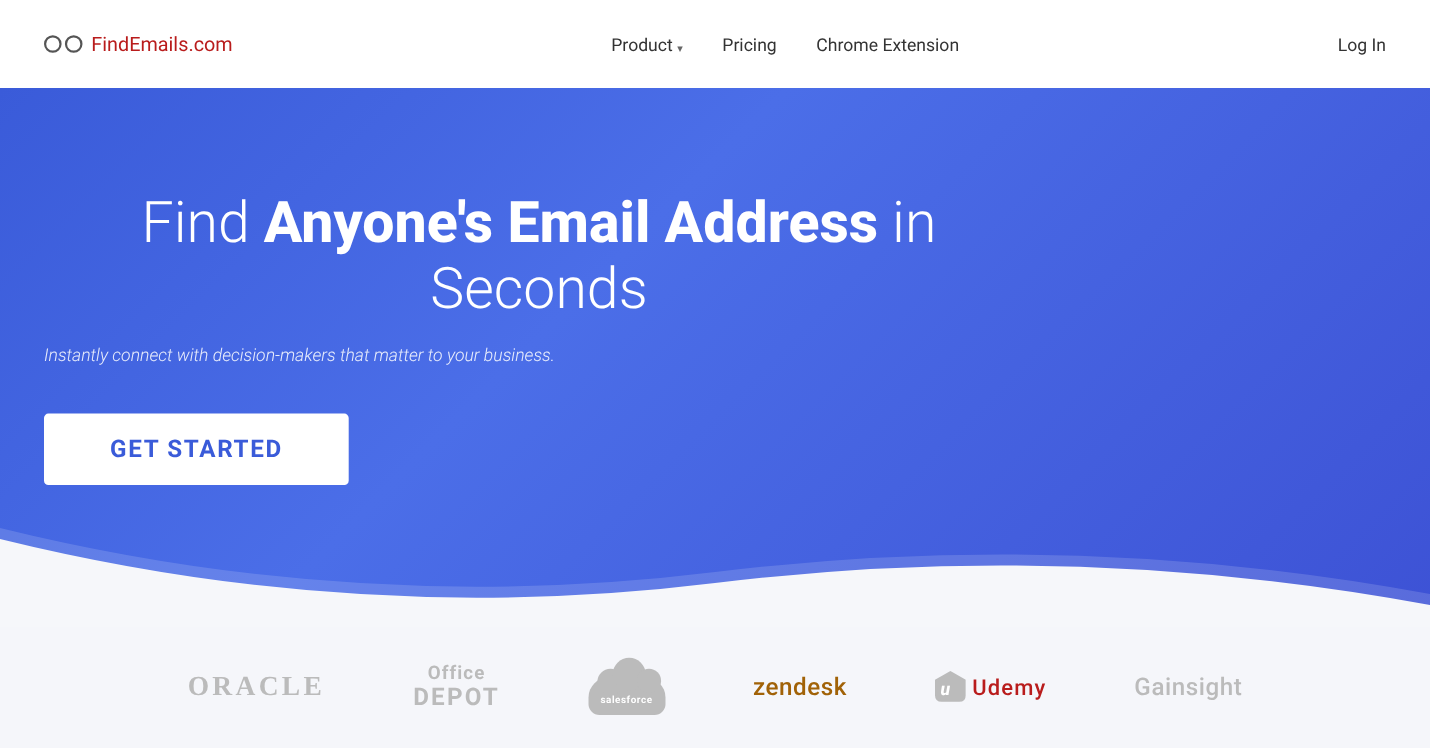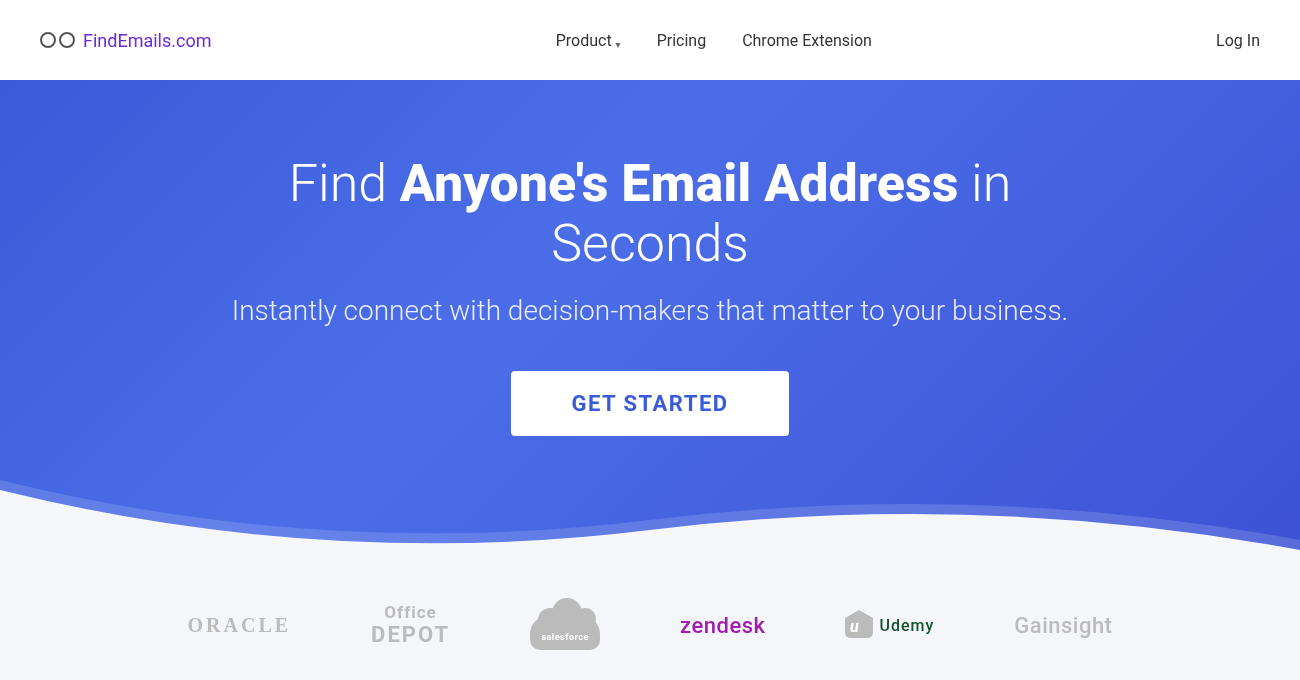--- a/index.html
+++ b/index.html
@@ -46,21 +46,21 @@
       display: inline-block;
     }
 
     .logo-text {
       font-size: 18px;
       font-weight: 600;
       color: #222;
     }
 
     .logo-text span {
-      color: #6d28d9;
+      color: #b91c1c;
       font-weight: 400;
     }
 
     .nav {
       display: flex;
       align-items: center;
       gap: 36px;
     }
 
     .nav-item {
@@ -127,46 +127,48 @@
       left: 0;
       width: 100%;
       height: 120px;
     }
 
     .hero-content {
       position: relative;
       z-index: 2;
       display: flex;
       flex-direction: column;
-      align-items: center;
+      align-items: flex-start;
       justify-content: center;
       height: 100%;
       text-align: center;
-      padding: 0 16px;
+      padding: 0 40px;
       padding-bottom: 60px;
+      margin-top: 12px;
     }
 
     .hero-title {
       font-size: 52px;
       color: #fff;
       font-weight: 300;
       line-height: 1.15;
       margin-bottom: 20px;
       max-width: 900px;
     }
 
     .hero-title strong {
       font-weight: 800;
     }
 
     .hero-subtitle {
-      font-size: 28px;
+      font-size: 16px;
       color: rgba(255,255,255,0.88);
       font-weight: 300;
       margin-bottom: 44px;
+      font-style: italic;
     }
 
     .cta-btn {
       background: #fff;
       color: #3a5bd9;
       border: none;
       padding: 20px 60px;
       font-size: 22px;
       font-weight: 700;
       letter-spacing: 1.5px;
@@ -188,21 +190,21 @@
     .logo-brand {
       color: #aaa;
       font-size: 22px;
       font-weight: 600;
       letter-spacing: 1px;
       display: flex;
       align-items: center;
     }
 
     .oracle-logo {
-      font-size: 20px;
+      font-size: 25px;
       font-weight: 600;
       color: #bbb;
       letter-spacing: 3px;
       font-family: serif;
     }
 
     .office-depot-logo {
       display: flex;
       flex-direction: column;
       align-items: center;
@@ -215,21 +217,21 @@
 
     .salesforce-logo {
       display: flex;
       flex-direction: column;
       align-items: center;
       gap: 2px;
     }
 
     .zendesk-logo {
       font-size: 22px;
-      color: #a21caf;
+      color: #a16207;
       font-weight: 500;
       letter-spacing: 0.5px;
     }
 
     .udemy-logo {
       display: flex;
       align-items: center;
       gap: 6px;
       font-size: 20px;
       color: #bbb;
@@ -319,20 +321,20 @@
 
   <div class="logo-brand zendesk-logo">
     zendesk
   </div>
 
   <div class="logo-brand udemy-logo">
     <svg width="28" height="30" viewBox="0 0 28 30">
       <path d="M14 0 L28 8 L28 22 Q28 28 22 28 L6 28 Q0 28 0 22 L0 8 Z" fill="#bbb"></path>
       <text x="5" y="22" font-size="16" font-weight="800" fill="white" font-style="italic">u</text>
     </svg>
-    <span style="font-size:16px; color:#14532d; font-weight:500;">Udemy</span>
+    <span style="font-size:20px; color:#b91c1c; font-weight:500;">Udemy</span>
   </div>
 
   <div class="logo-brand gainsight-logo">
     Gainsight
   </div>
 
 </section>
 
 </body></html>

